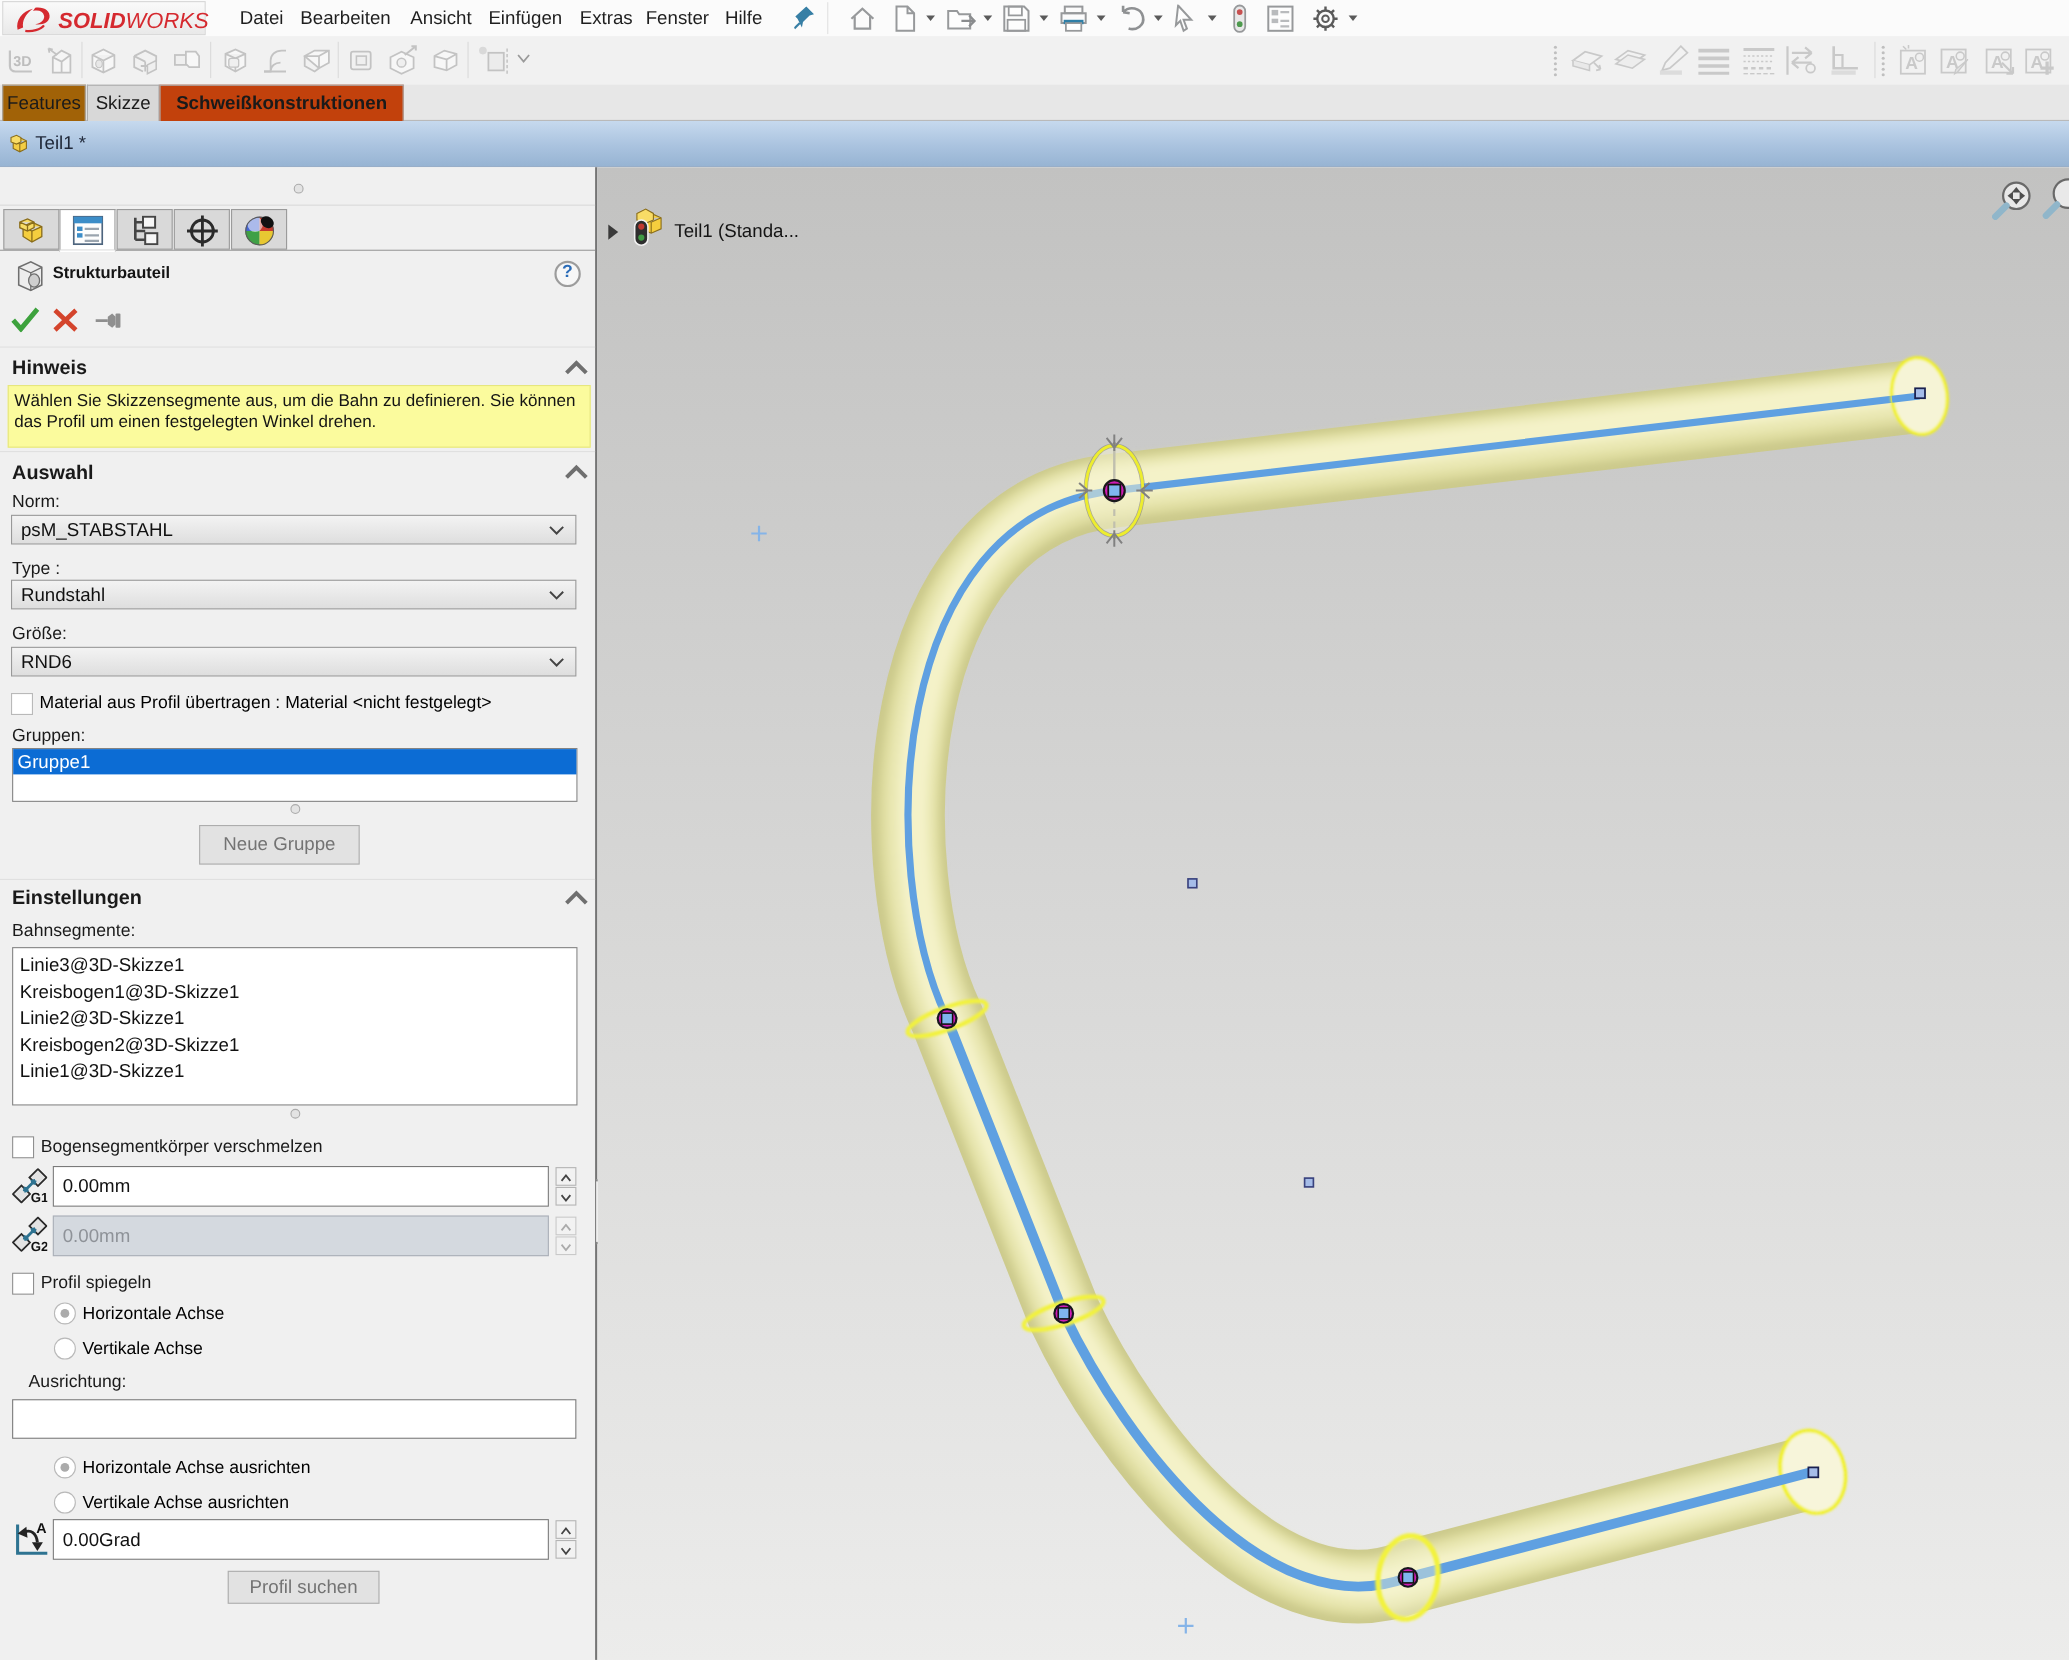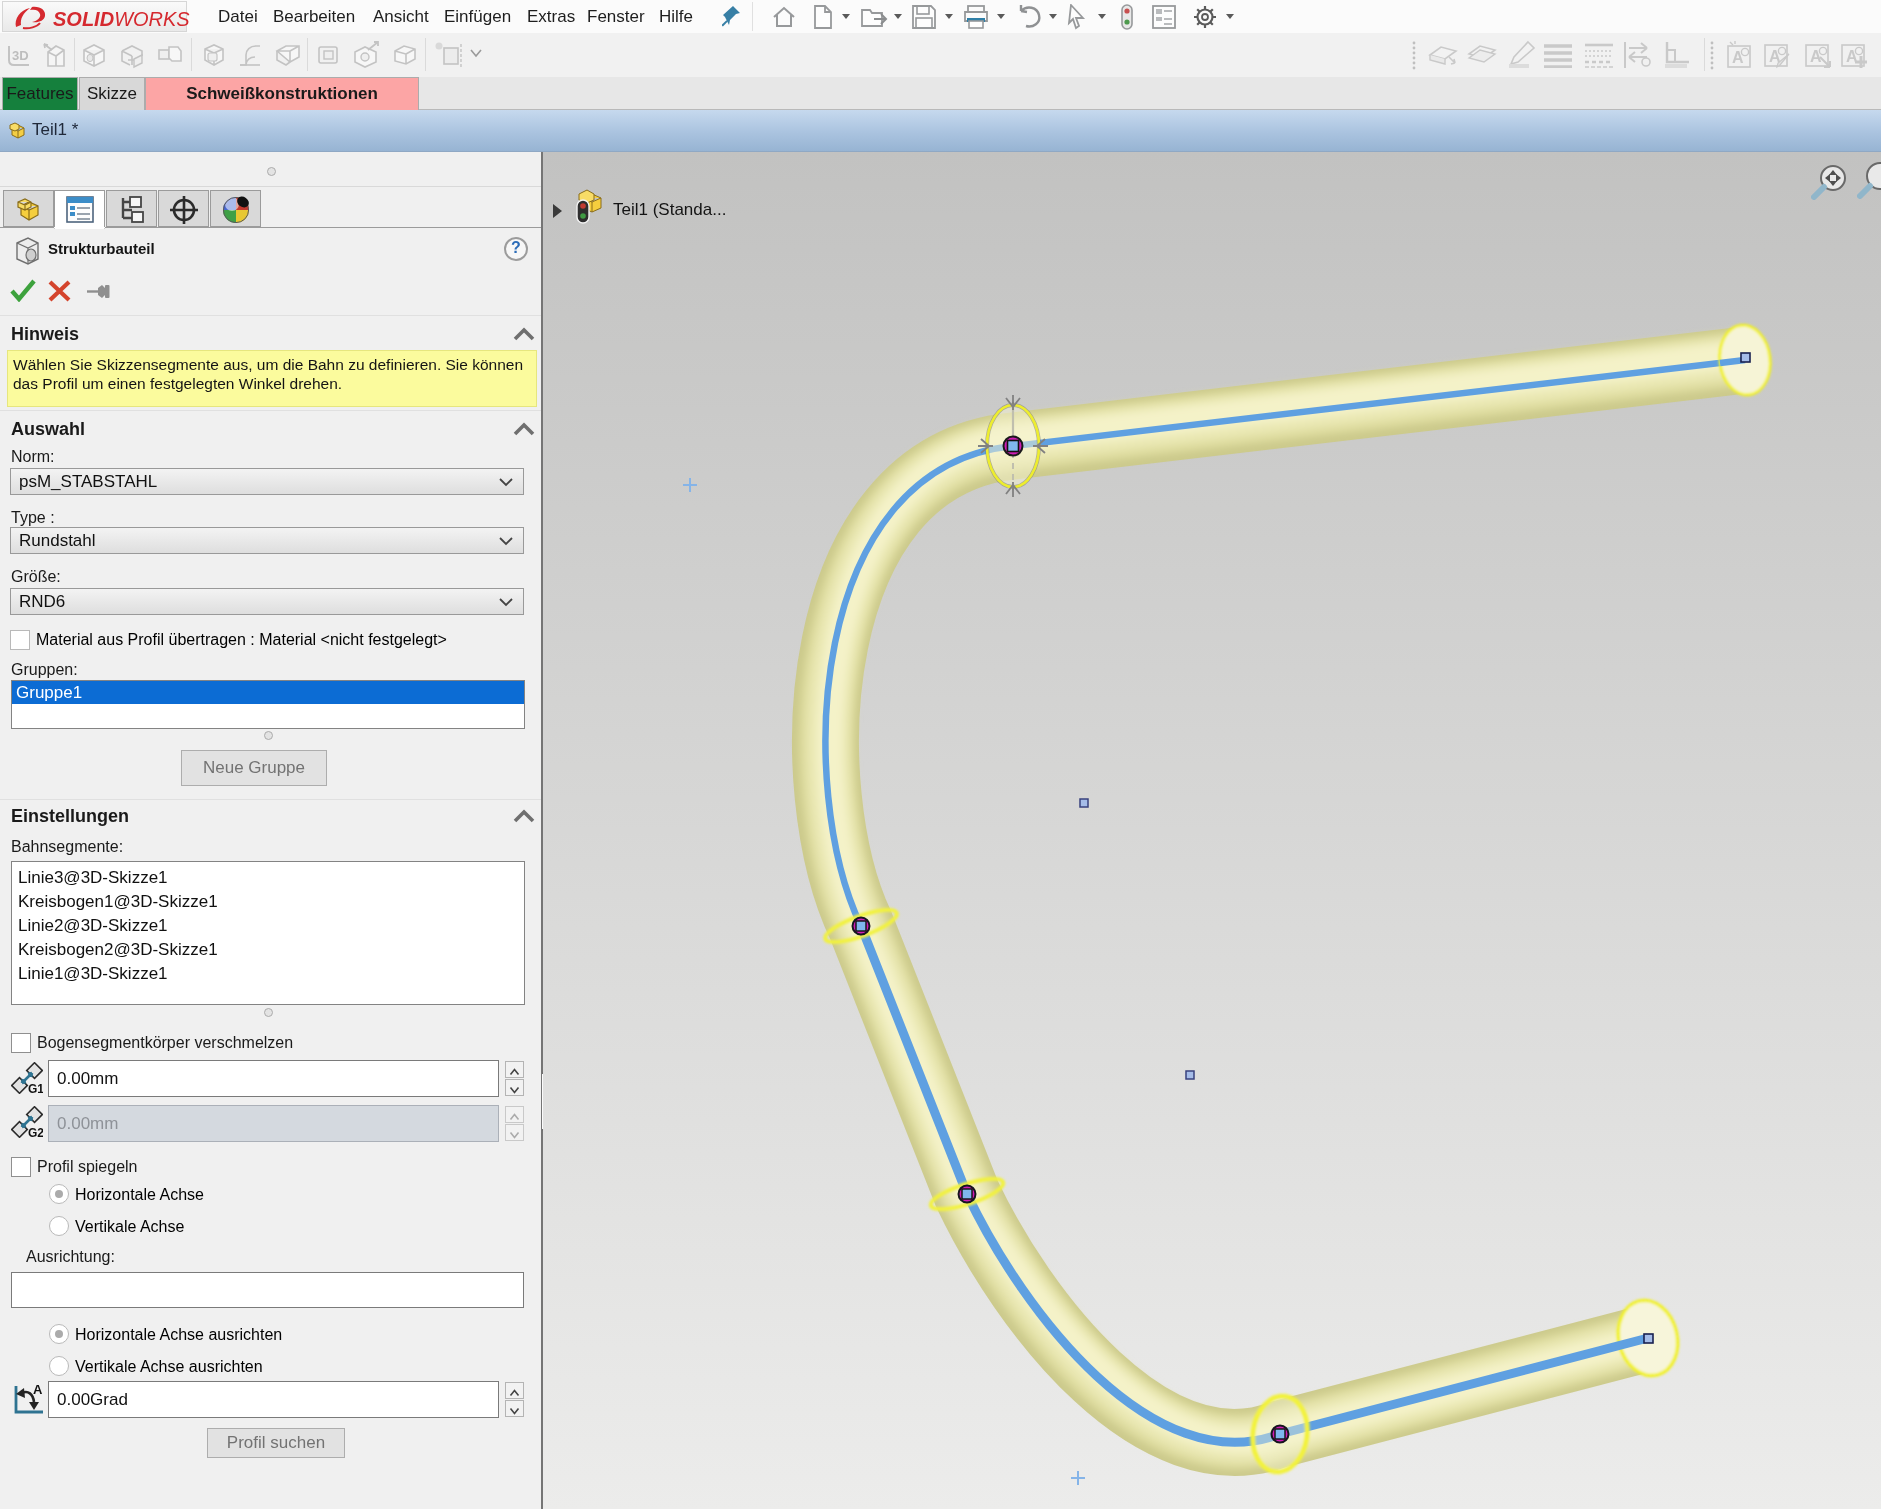--- a/index.html
+++ b/index.html
@@ -245,23 +245,23 @@
  <g fill="#BFBFBF">
       <circle cx="4" cy="3" r="1.4"></circle>
       <circle cx="4" cy="8" r="1.4"></circle>
       <circle cx="4" cy="13" r="1.4"></circle>
       <circle cx="4" cy="18" r="1.4"></circle>
       <circle cx="4" cy="23" r="1.4"></circle>
       <circle cx="4" cy="28" r="1.4"></circle>
     </g>
 </svg>
 <div class="abs" id="tabstrip"></div>
-<div class="abs cmtab" style="left:2px;width:76px;background:#15803d">Features</div>
+<div class="abs cmtab" style="left:2px;width:76px;background:#a16207">Features</div>
 <div class="abs cmtab" style="left:79px;width:66px;background:#D8D8D8;top:77px">Skizze</div>
-<div class="abs cmtab" style="left:145px;width:274px;background:#fca5a5;font-weight:bold;top:77px;height:34px">Schweißkonstruktionen</div>
+<div class="abs cmtab" style="left:145px;width:222px;background:#c2410c;font-weight:bold;top:77px;height:34px">Schweißkonstruktionen</div>
 <div class="abs" id="titlebar"></div>
 <svg class="abs" style="left:8px;top:120px" width="20" height="20" viewBox="0 0 20 20">
  <path d="M4 8 L10 5 L16 8 L16 15 L10 18 L4 15 Z M4 8 L10 11 L16 8 M10 11 L10 18" fill="#F4CE44" stroke="#8A6D1A" stroke-width="1"></path>
  <path d="M2 5 L7 3 L11 5 L11 9 L7 11 L2 9 Z" fill="#F8DC66" stroke="#8A6D1A" stroke-width="1"></path>
 </svg>
 <div class="abs" style="left:32px;top:110px;height:42px;line-height:40px;font-size:17px;color:#20293A">Teil1 *</div>
 <div class="abs" id="panel"></div>
 <div class="abs dot" style="left:267px;top:167px"></div>
 <div class="abs" style="left:0;top:186px;width:541px;height:1px;background:#D9D9D9"></div>
 

